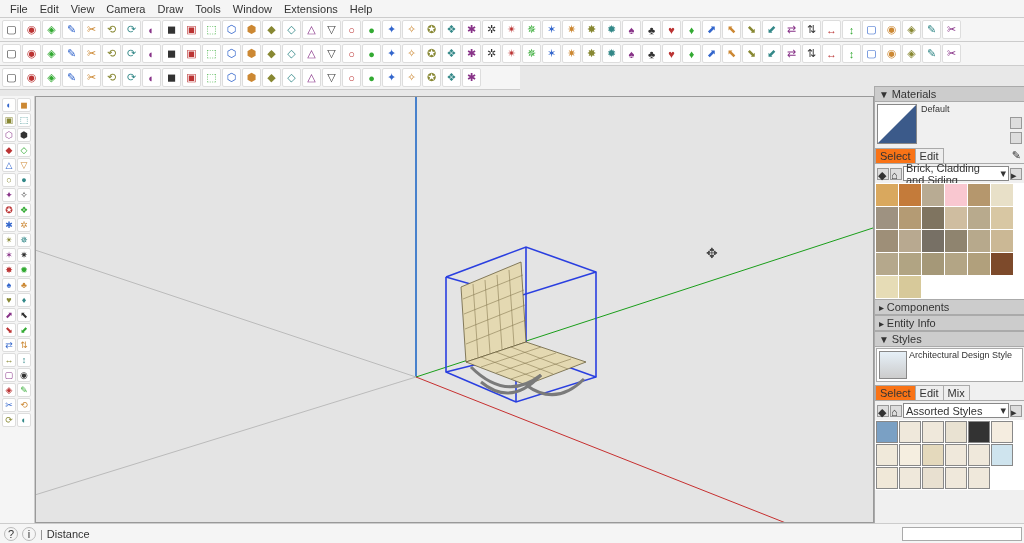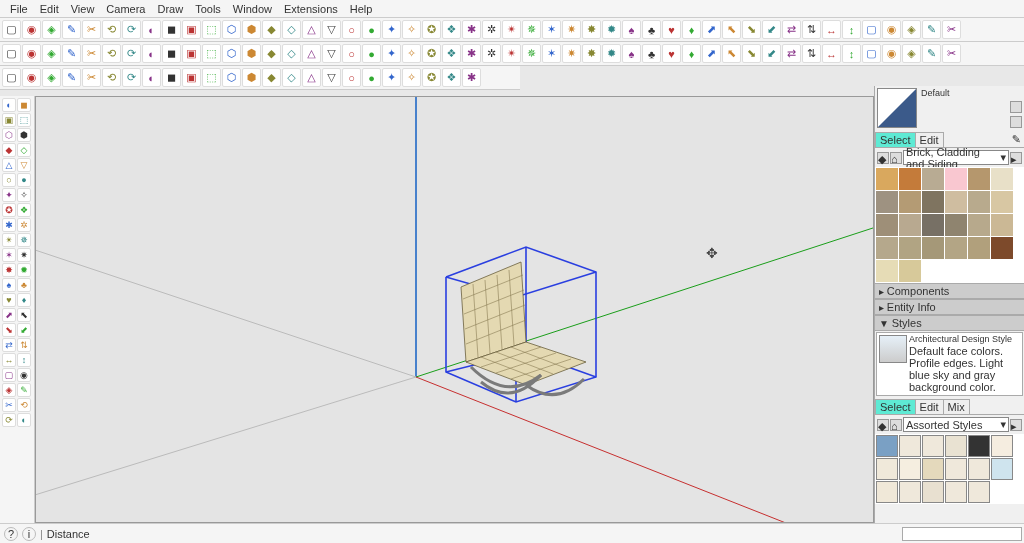--- a/index.html
+++ b/index.html
@@ -14,21 +14,21 @@
 .left-tb .tb-btn{width:14px;height:14px;font-size:9px;}
 .right-panel{position:absolute;right:0;top:86px;width:150px;bottom:20px;background:#f0f0f0;display:flex;flex-direction:column;border-left:1px solid #aaa;font-size:10px;}
 .tray-head{background:#ddd;padding:1px 4px;display:flex;justify-content:space-between;border-bottom:1px solid #bbb;font-size:10px;}
 .panel-head{background:#ccc;padding:1px 4px;border-top:1px solid #aaa;border-bottom:1px solid #aaa;font-size:10px;}
 .mat-preview{display:flex;height:44px;}
 .mat-preview .swatch{width:40px;height:40px;margin:2px;background:linear-gradient(135deg,#fff 49%,#3b5a8a 51%);border:1px solid #888;}
 .mat-preview .right{flex:1;padding:2px;display:flex;flex-direction:column;justify-content:space-between;align-items:flex-end;}
 .small-ic{width:12px;height:12px;background:#ddd;border:1px solid #999;}
 .tabs{display:flex;border-bottom:1px solid #aaa;margin-top:2px;font-size:10px;align-items:center;}
 .tabs .tab{padding:1px 4px;background:#eee;border:1px solid #aaa;border-bottom:none;margin-right:-1px;}
-.tabs .tab.active{background:#5eead4;}
+.tabs .tab.active{background:#f97316;}
 .mat-select{display:flex;padding:2px;gap:1px;align-items:center;}
 .mat-select .sel{flex:1;height:15px;background:#fff;border:1px solid #888;padding:0 2px;display:flex;align-items:center;justify-content:space-between;font-size:9px;}
 .grid{display:flex;flex-wrap:wrap;background:#fff;gap:1px;padding:1px;}
 .grid .sw{width:22px;height:22px;}
 .style-desc{display:flex;padding:2px;gap:2px;border:1px solid #aaa;margin:1px;background:#fff;}
 .style-desc .thumb{width:28px;height:28px;background:linear-gradient(#e6f0f8,#ccc);border:1px solid #888;flex-shrink:0;}
 .style-desc .text{font-size:8px;line-height:1.1;flex:1;}
 .style-desc .title{font-weight:normal;font-size:9px;}
 .status{position:absolute;left:0;right:0;bottom:0;height:20px;background:#f5f5f5;border-top:1px solid #ccc;display:flex;align-items:center;font-size:10px;}
 .status .info{padding:0 4px;border:1px solid #bbb;border-radius:50%;width:14px;height:14px;display:inline-flex;align-items:center;justify-content:center;margin-left:4px;}
@@ -273,20 +273,21 @@
         <path d="M115 168 Q85 200 55 175"></path>
         <path d="M100 178 Q130 200 158 172"></path>
       </g>
     </svg>
   </div>
   <div class="move-cursor">✥</div>
 </div>
 
 <div class="right-panel">
 
+  <div class="panel-head">▼ <span>Materials</span></div>
   <div class="mat-preview">
     <div class="swatch"></div>
     <div class="right">
       <span style="font-size:9px;align-self:flex-start;">Default</span>
       <div class="small-ic"></div>
       <div class="small-ic"></div>
     </div>
   </div>
   <div class="tabs">
     <div class="tab active">Select</div>
@@ -332,21 +333,20 @@
       <div class="sw" style="background: rgb(215, 201, 154);"></div>
     </div>
 
   <div class="panel-head">▸ <span>Components</span></div>
   <div class="panel-head">▸ <span>Entity Info</span></div>
   <div class="panel-head">▼ <span>Styles</span></div>
   <div class="style-desc">
     <div class="thumb"></div>
     <div class="text">
       <div class="title">Architectural Design Style</div>
-      <div>Default face colors. Profile edges. Light blue sky and gray background color.</div>
     </div>
   </div>
   <div class="tabs">
     <div class="tab active">Select</div>
     <div class="tab">Edit</div>
     <div class="tab">Mix</div>
   </div>
   <div class="mat-select">
     <div class="small-ic">◆</div>
     <div class="small-ic">⌂</div>

